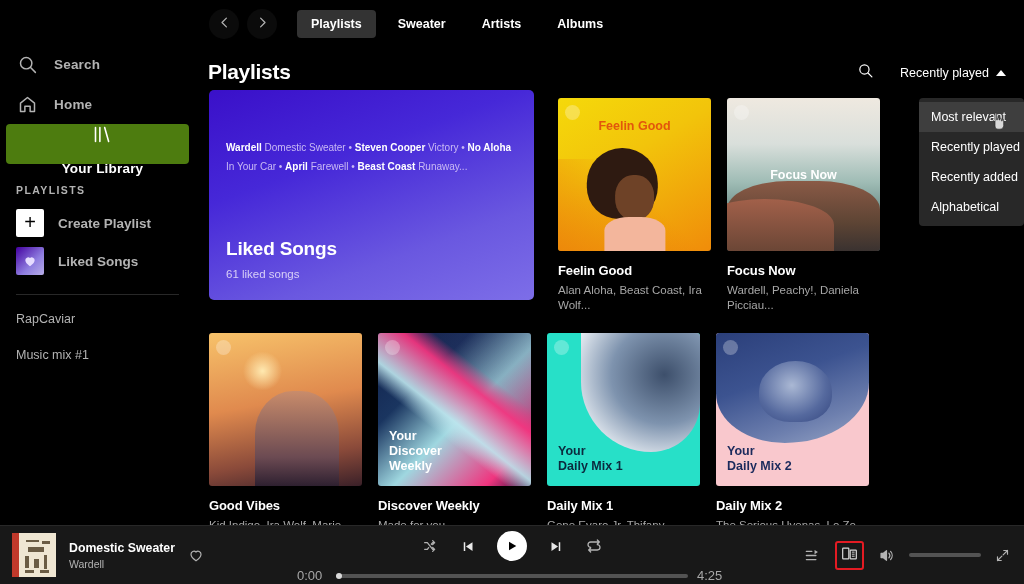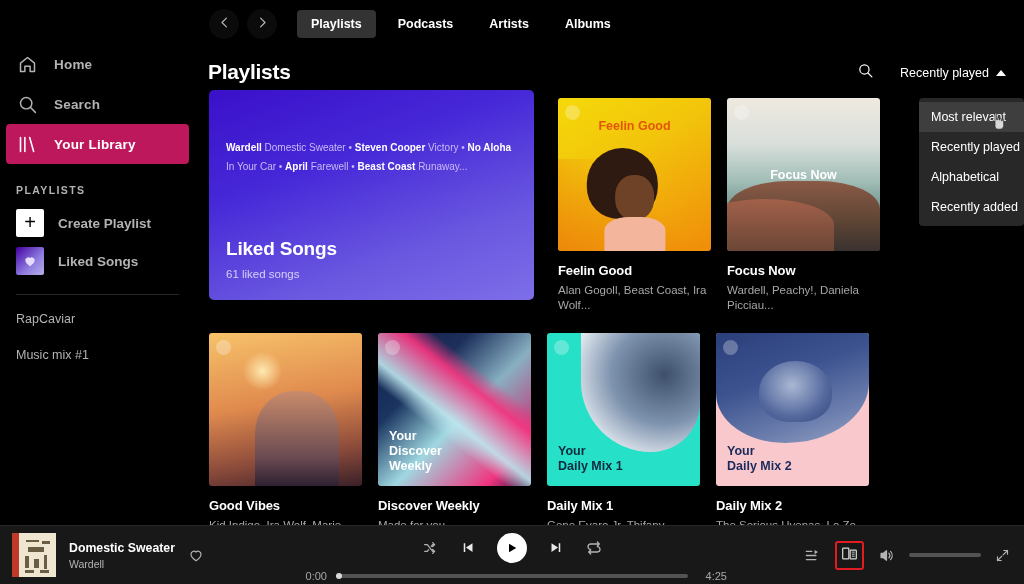--- a/index.html
+++ b/index.html
@@ -18,21 +18,21 @@
     background: #000; padding-top: 44px;
   }
   .nav-item {
     display: flex; align-items: center; gap: 16px;
     height: 40px; margin: 0 6px; padding-left: 10px;
     border-radius: 4px; cursor: pointer;
   }
   .nav-item .nav-label {
     font-size: 13.5px; font-weight: bold; color: #b3b3b3; letter-spacing: .2px;
   }
-  .nav-item.active { background: #be185d; }
+  .nav-item.active { background: #4d7c0f; flex-direction: column; }
   .nav-item.active .nav-label { color: #fff; }
   .nav-icon { width: 22px; height: 22px; display: flex; align-items: center; justify-content: center; }
   .nav-icon svg { display: block; }
 
   .section-title {
     font-size: 10.5px; font-weight: bold; color: #b3b3b3;
     letter-spacing: 1.4px; padding: 20px 0 8px 16px;
   }
   .pl-action {
     display: flex; align-items: center; gap: 14px;
@@ -220,21 +220,21 @@
     position: absolute; left: 50%; transform: translateX(-50%);
     display: flex; flex-direction: column; align-items: center; width: 430px;
   }
   .ctrl-row { display: flex; align-items: center; gap: 22px; margin-top: 4px; }
   .ctrl { cursor: pointer; display: flex; align-items: center; justify-content: center; }
   #play-btn {
     width: 30px; height: 30px; border-radius: 50%; background: #fff;
     display: flex; align-items: center; justify-content: center; cursor: pointer;
   }
   .bar-row { display: flex; align-items: center; gap: 9px; margin-top: 7px; width: 430px; }
-  .time { font-size: 11px; color: #a7a7a7; width: 30px; text-align: right; }
+  .time { font-size: 13px; color: #a7a7a7; width: 30px; text-align: left; }
   .track-bar { flex: 1; height: 4px; background: #535353; border-radius: 2px; position: relative; cursor: pointer; }
   .track-dot { position: absolute; left: 0; top: -1px; width: 6px; height: 6px; background: #d9d9d9; border-radius: 50%; }
 
   #right-controls {
     position: absolute; right: 14px; display: flex; align-items: center; gap: 14px;
   }
   .rc { cursor: pointer; display: flex; align-items: center; }
   #device-icon-wrap { border: 2px solid #e31b23; border-radius: 3px; padding: 3px 4px; }
   .vol-bar { width: 72px; height: 4px; background: #535353; border-radius: 2px; cursor: pointer; }
   .vol-fill { width: 48px; height: 4px; background: #d9d9d9; border-radius: 2px; }
@@ -242,34 +242,34 @@
 </head>
 <body>
 
 <div id="app">
 
   <div id="sidebar">
 
     <div class="nav-item">
       <span class="nav-icon">
         <svg width="21" height="21" viewBox="0 0 24 24" fill="none" stroke="#b3b3b3" stroke-width="1.7">
-          <path d="M4 10.5 12 4l8 6.5V20a0 0 0 0 1 0 0h-5v-6H9v6H4z" stroke-linejoin="round"></path>
-        </svg>
-      </span>
-      <span class="nav-label">Home</span>
+          <circle cx="10.5" cy="10.5" r="6.5"></circle>
+            <path d="M15.5 15.5 21 21" stroke-linecap="round"></path>
+        </svg>
+      </span>
+      <span class="nav-label">Search</span>
     </div>
 
     <div class="nav-item">
       <span class="nav-icon">
         <svg width="21" height="21" viewBox="0 0 24 24" fill="none" stroke="#b3b3b3" stroke-width="1.7">
-          <circle cx="10.5" cy="10.5" r="6.5"></circle>
-            <path d="M15.5 15.5 21 21" stroke-linecap="round"></path>
-        </svg>
-      </span>
-      <span class="nav-label">Search</span>
+          <path d="M4 10.5 12 4l8 6.5V20a0 0 0 0 1 0 0h-5v-6H9v6H4z" stroke-linejoin="round"></path>
+        </svg>
+      </span>
+      <span class="nav-label">Home</span>
     </div>
 
     <div class="nav-item active">
       <span class="nav-icon">
         <svg width="21" height="21" viewBox="0 0 24 24" fill="none" stroke="#fff" stroke-width="1.8" stroke-linecap="round">
           <path d="M4 4v16M9 4v16M14.5 4l4.5 16"></path>
         </svg>
       </span>
       <span class="nav-label">Your Library</span>
     </div>
@@ -306,21 +306,21 @@
     </div>
     <div class="nav-circle">
       <span>
         <svg width="15" height="15" viewBox="0 0 24 24" fill="none" stroke="#b3b3b3" stroke-width="2" stroke-linecap="round" stroke-linejoin="round">
             <path d="M9 5l7 7-7 7"></path>
           </svg>
       </span>
     </div>
     <div class="tabs">
       <div class="tab active">Playlists</div>
-      <div class="tab">Podcasts</div>
+      <div class="tab">Sweater</div>
       <div class="tab">Artists</div>
       <div class="tab">Albums</div>
     </div>
   </div>
 
   <div id="main">
     <div id="page-title">Playlists</div>
 
     <div id="sort-row">
       <span>
@@ -353,21 +353,21 @@
       <div class="card">
         <div class="card-art art-feelin">
           <div class="ray1"></div>
             <div class="head"></div>
             <div class="face"></div>
             <div class="body"></div>
           <div class="art-caption cap">Feelin Good</div>
           <div class="card-badge"></div>
         </div>
         <div class="card-title">Feelin Good</div>
-        <div class="card-sub">Alan Gogoll, Beast Coast, Ira Wolf...</div>
+        <div class="card-sub">Alan Aloha, Beast Coast, Ira Wolf...</div>
       </div>
 
       <div class="card">
         <div class="card-art art-focus">
           <div class="m1"></div>
             <div class="m2"></div>
           <div class="art-caption cap">Focus Now</div>
           <div class="card-badge"></div>
         </div>
         <div class="card-title">Focus Now</div>
@@ -424,24 +424,24 @@
 
   <div id="dropdown">
     <div class="dd-item hovered">
       <span>Most relevant</span>
     </div>
     <div class="dd-item">
       <span>Recently played</span>
 
     </div>
     <div class="dd-item">
+      <span>Recently added</span>
+    </div>
+    <div class="dd-item">
       <span>Alphabetical</span>
-    </div>
-    <div class="dd-item">
-      <span>Recently added</span>
     </div>
   </div>
 
   <div id="cursor">
     <svg width="16" height="18" viewBox="0 0 16 18" fill="#d8d8d8" stroke="#2b2b2b" stroke-width=".7">
       <path d="M5 1.8c0-1 1.6-1 1.6 0v6.1h.8V6.6c0-1 1.6-1 1.6 0v1.3h.8V7c0-1 1.6-1 1.6 0v1.9h.8V8c0-.9 1.5-.9 1.5 0v5.4c0 2.2-1.6 3.8-3.7 3.8H8c-1.9 0-3-1.4-3-3.3V1.8z"></path>
     </svg>
   </div>
 
   <div id="player">

